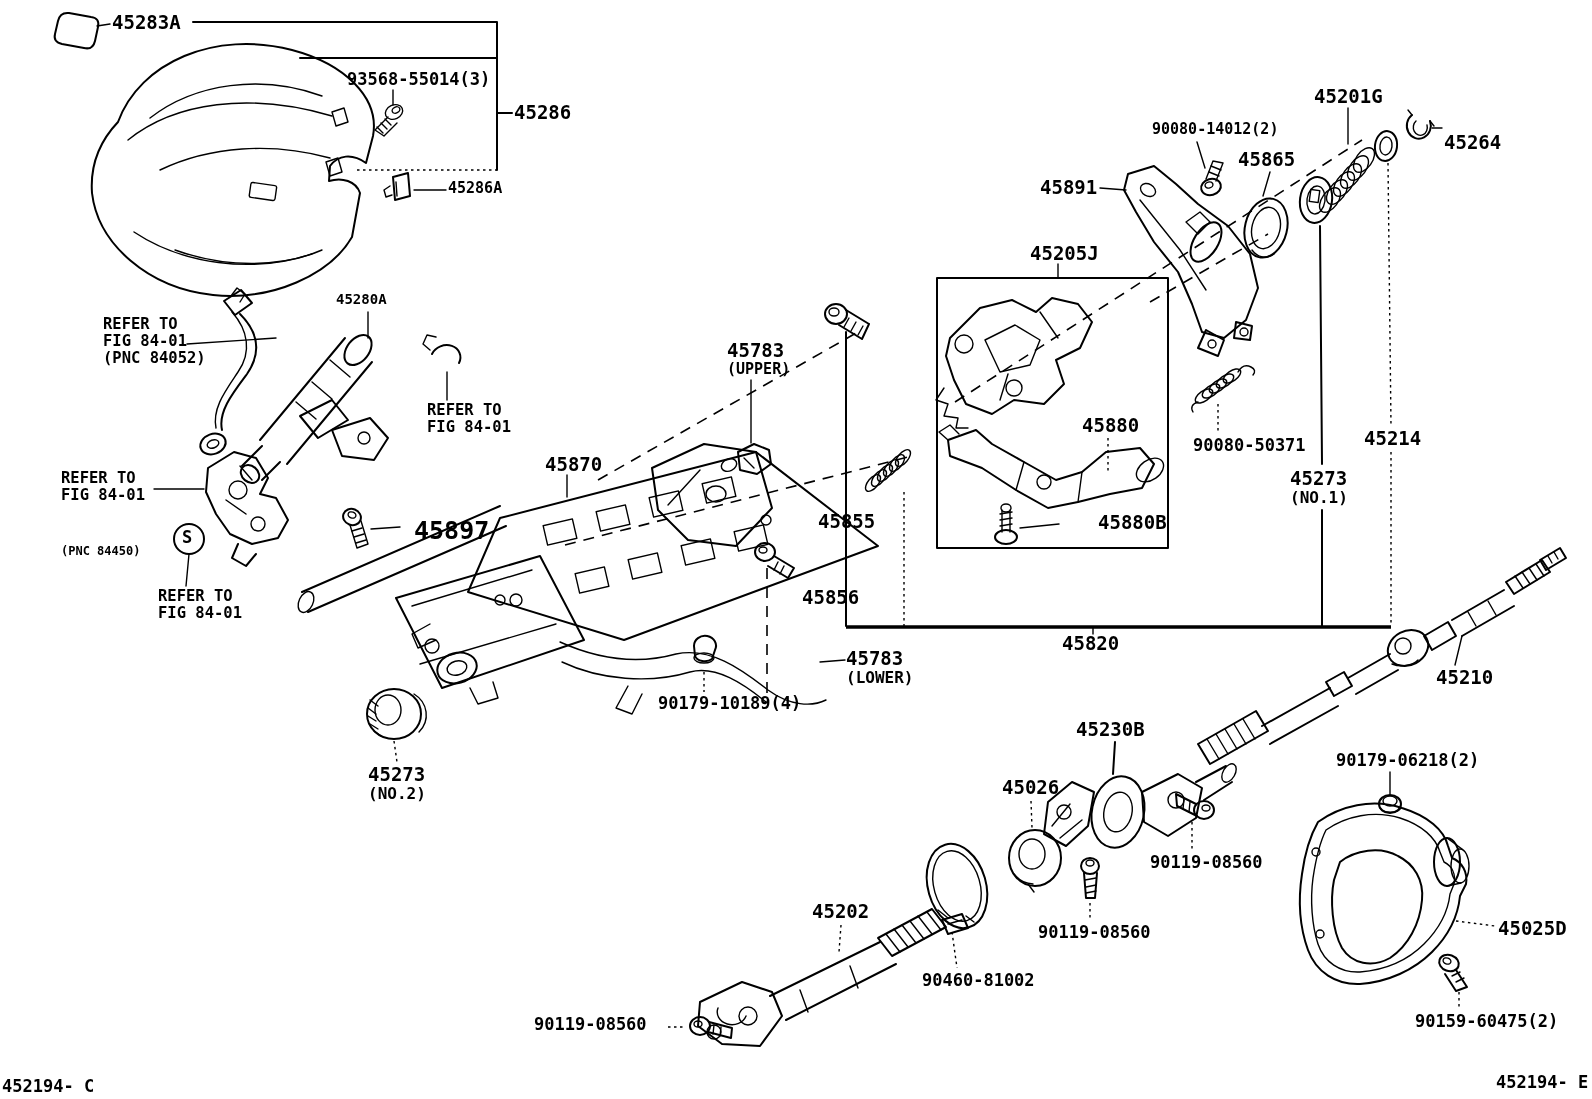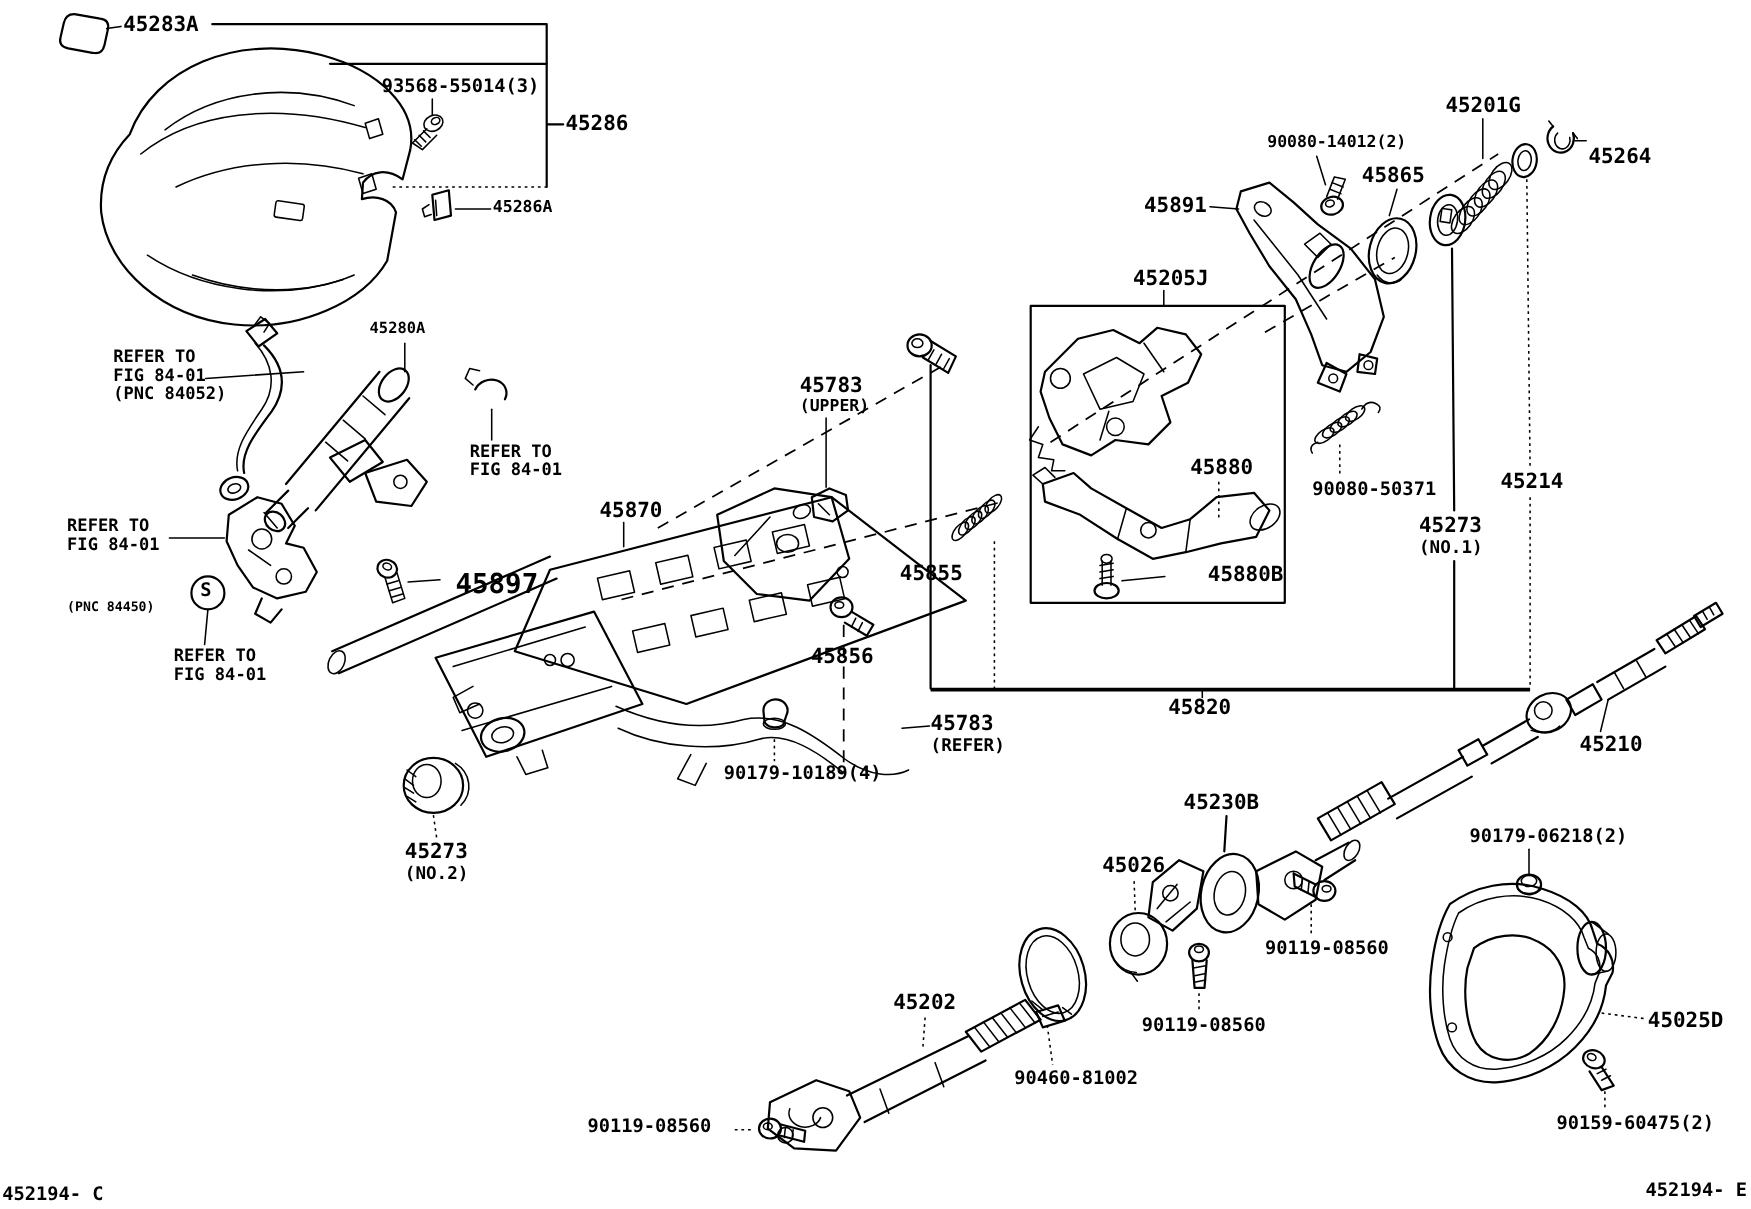--- a/index.html
+++ b/index.html
@@ -449,21 +449,21 @@
       <div class="lbl" style="left: 545px; top: 454px;">
         <div style="font-size: 19px;">45870</div>
       </div>
       <div class="lbl" style="left: 727px; top: 340px;">
         <div style="font-size: 19px;">45783</div>
         <div style="font-size: 15px;">(UPPER)</div>
       </div>
       <div class="lbl" style="left: 818px; top: 511px;">
         <div style="font-size: 19px;">45855</div>
       </div>
-      <div class="lbl" style="left: 737px; top: 587px;">
+      <div class="lbl" style="left: 802px; top: 587px;">
         <div style="font-size: 19px;">45856</div>
       </div>
       <div class="lbl" style="left: 1030px; top: 243px;">
         <div style="font-size: 19px;">45205J</div>
       </div>
       <div class="lbl" style="left: 1082px; top: 415px;">
         <div style="font-size: 19px;">45880</div>
       </div>
       <div class="lbl" style="left: 1062px; top: 512px; margin-left: 36px;">
         <div style="font-size: 19px;">45880B</div>
@@ -491,21 +491,21 @@
         <div style="font-size: 16px;">(NO.1)</div>
       </div>
       <div class="lbl" style="left: 1364px; top: 428px;">
         <div style="font-size: 19px;">45214</div>
       </div>
       <div class="lbl" style="left: 1062px; top: 633px;">
         <div style="font-size: 19px;">45820</div>
       </div>
       <div class="lbl" style="left: 846px; top: 648px;">
         <div style="font-size: 19px;">45783</div>
-        <div style="font-size: 16px;">(REFER)</div>
+        <div style="font-size: 16px;">(LOWER)</div>
       </div>
       <div class="lbl" style="left: 658px; top: 694px;">
         <div style="font-size: 17px;">90179-10189(4)</div>
       </div>
       <div class="lbl" style="left: 368px; top: 764px;">
         <div style="font-size: 19px;">45273</div>
         <div style="font-size: 16px;">(NO.2)</div>
       </div>
       <div class="lbl" style="left: 1076px; top: 719px;">
         <div style="font-size: 19px;">45230B</div>

